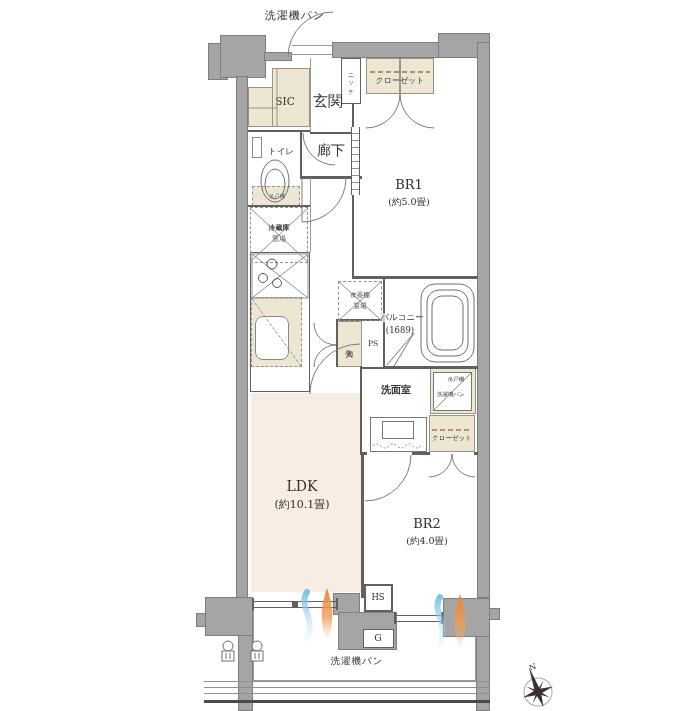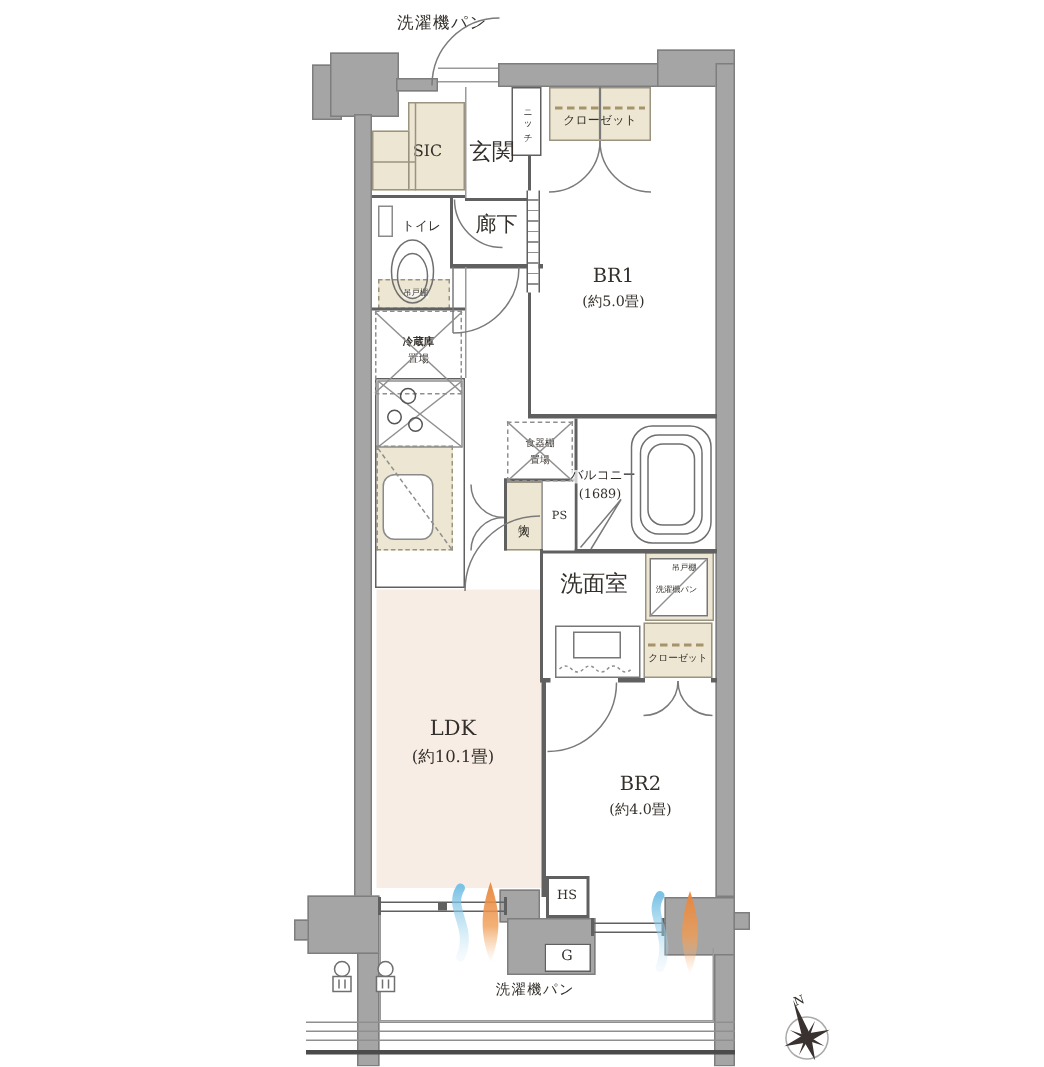--- a/index.html
+++ b/index.html
@@ -129,21 +129,21 @@
 
   <div class="label" style="left:295px;top:16px;font-size:11px;letter-spacing:1px;">洗濯機パン</div>
   <div class="label" style="left:328px;top:89px;font-size:15px;margin-top:12px;">玄関</div>
   <div class="label" style="left:285px;top:102px;font-size:10.5px;">SIC</div>
   <div class="label" style="left:281px;top:152px;font-size:8.5px;text-align:right;">トイレ</div>
   <div class="label" style="left:331px;top:151px;font-size:14px;">廊下</div>
   <div class="label" style="left:409px;top:185px;font-size:13px;">BR1</div>
   <div class="label" style="left:409px;top:202px;font-size:9.5px;">(約5.0畳)</div>
   <div class="label" style="left:402px;top:318px;font-size:8.5px;background:rgba(255,255,255,.7);">バルコニー</div>
   <div class="label" style="left:400px;top:331px;font-size:8.5px;background:rgba(255,255,255,.7);">(1689)</div>
-  <div class="label" style="left:396px;top:389px;font-size:15px;">洗面室</div>
+  <div class="label" style="left:396px;top:389px;font-size:10px;font-weight:bold;">洗面室</div>
   <div class="label" style="left:302px;top:487px;font-size:14px;">LDK</div>
   <div class="label" style="left:302px;top:505px;font-size:11px;">(約10.1畳)</div>
   <div class="label" style="left:427px;top:524px;font-size:13px;">BR2</div>
   <div class="label" style="left:427px;top:541px;font-size:9.5px;">(約4.0畳)</div>
   <div class="label" style="left:357px;top:661px;font-size:9.5px;letter-spacing:1px;">洗濯機パン</div>
   <div class="label" style="left:533px;top:668px;font-size:8px;transform:translate(-50%,-50%) rotate(-20deg);">N</div>
 
   <svg class="overlay" width="696" height="711" viewBox="0 0 696 711">
     <defs>
       <linearGradient id="fgrad" x1="0" y1="0" x2="0" y2="1">

